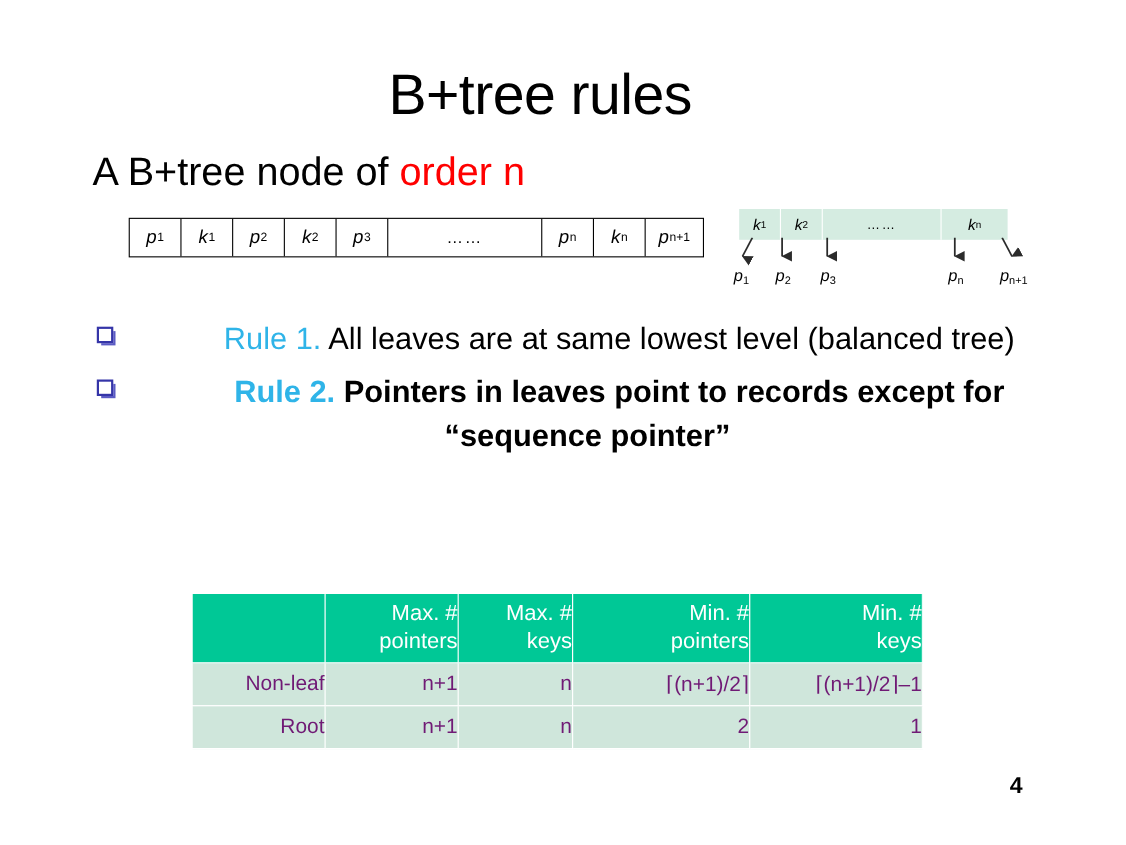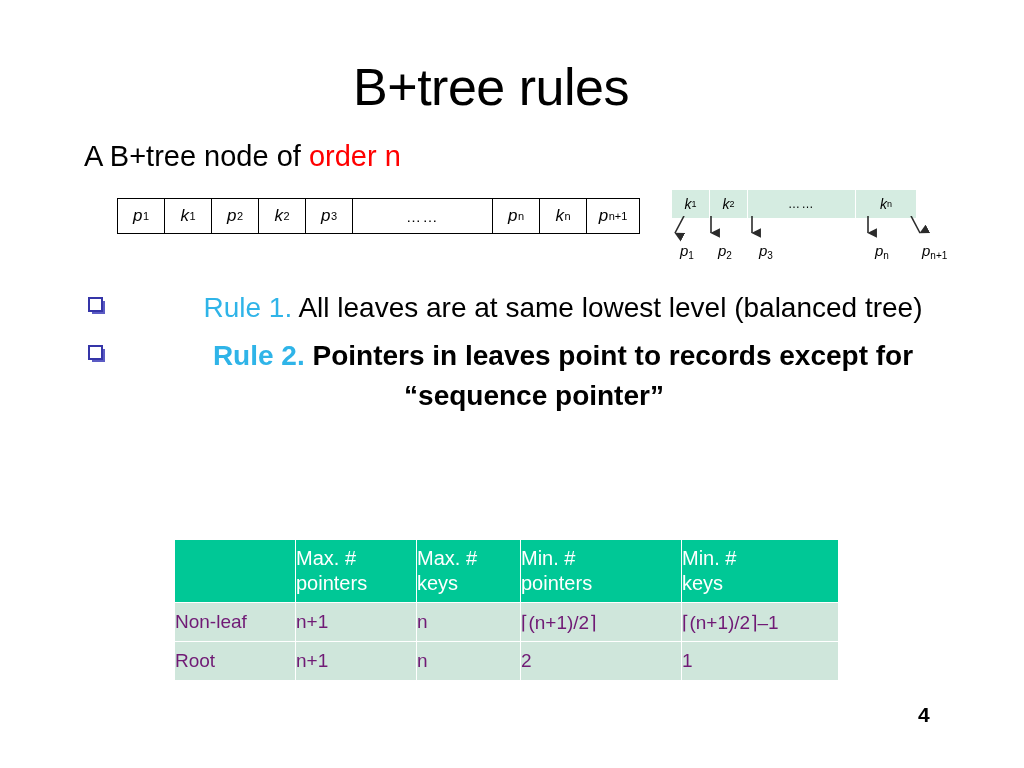--- a/index.html
+++ b/index.html
@@ -28,21 +28,21 @@
     font-weight: 400;
     letter-spacing: -0.5px;
     color: #000000;
   }
 
   
   .subtitle {
     position: absolute;
     left: 84px;
     top: 138px;
-    font-size: 29px;
+    font-size: 36px;
     line-height: 36px;
     white-space: nowrap;
   }
   .subtitle .accent-red { color: #ff0000; }
 
   
   .node-diagram {
     position: absolute;
     left: 117px;
     top: 198px;
@@ -101,21 +101,21 @@
     height: 28px;
   }
   .kp-seg:last-child { border-right: none; }
   .kp-seg sub { font-size: 9px; font-style: normal; vertical-align: -3px; }
   .kp-seg.k1 { width: 38px; }
   .kp-seg.k2 { width: 38px; }
   .kp-seg.dots { width: 108px; font-style: normal; letter-spacing: 1.5px; font-size: 12px; }
   .kp-seg.kn { width: 60px; }
 
   .kp-arrows { position: absolute; left: 0; top: 26px; }
-  .kp-labels { position: absolute; left: 16px; top: 0; width: 260px; height: 72px; }
+  .kp-labels { position: absolute; left: 3px; top: 0; width: 260px; height: 72px; }
   .kp-label {
     position: absolute;
     top: 52px;
     font-size: 15px;
     font-style: italic;
     white-space: nowrap;
   }
   .kp-label sub { font-size: 10px; font-style: normal; vertical-align: -3px; }
 
   
@@ -149,21 +149,21 @@
     position: absolute;
     left: 174px;
     top: 539px;
     width: 659px;
     border-collapse: collapse;
     table-layout: fixed;
     font-size: 19px;
   }
   .rule-table th, .rule-table td {
     border: 1.5px solid #ffffff;
-    text-align: left;
+    text-align: right;
     vertical-align: middle;
     padding: 0;
   }
   .rule-table thead th {
     background: #00c896;
     color: #ffffff;
     font-weight: 400;
     height: 62px;
     line-height: 25px;
     font-size: 20px;

